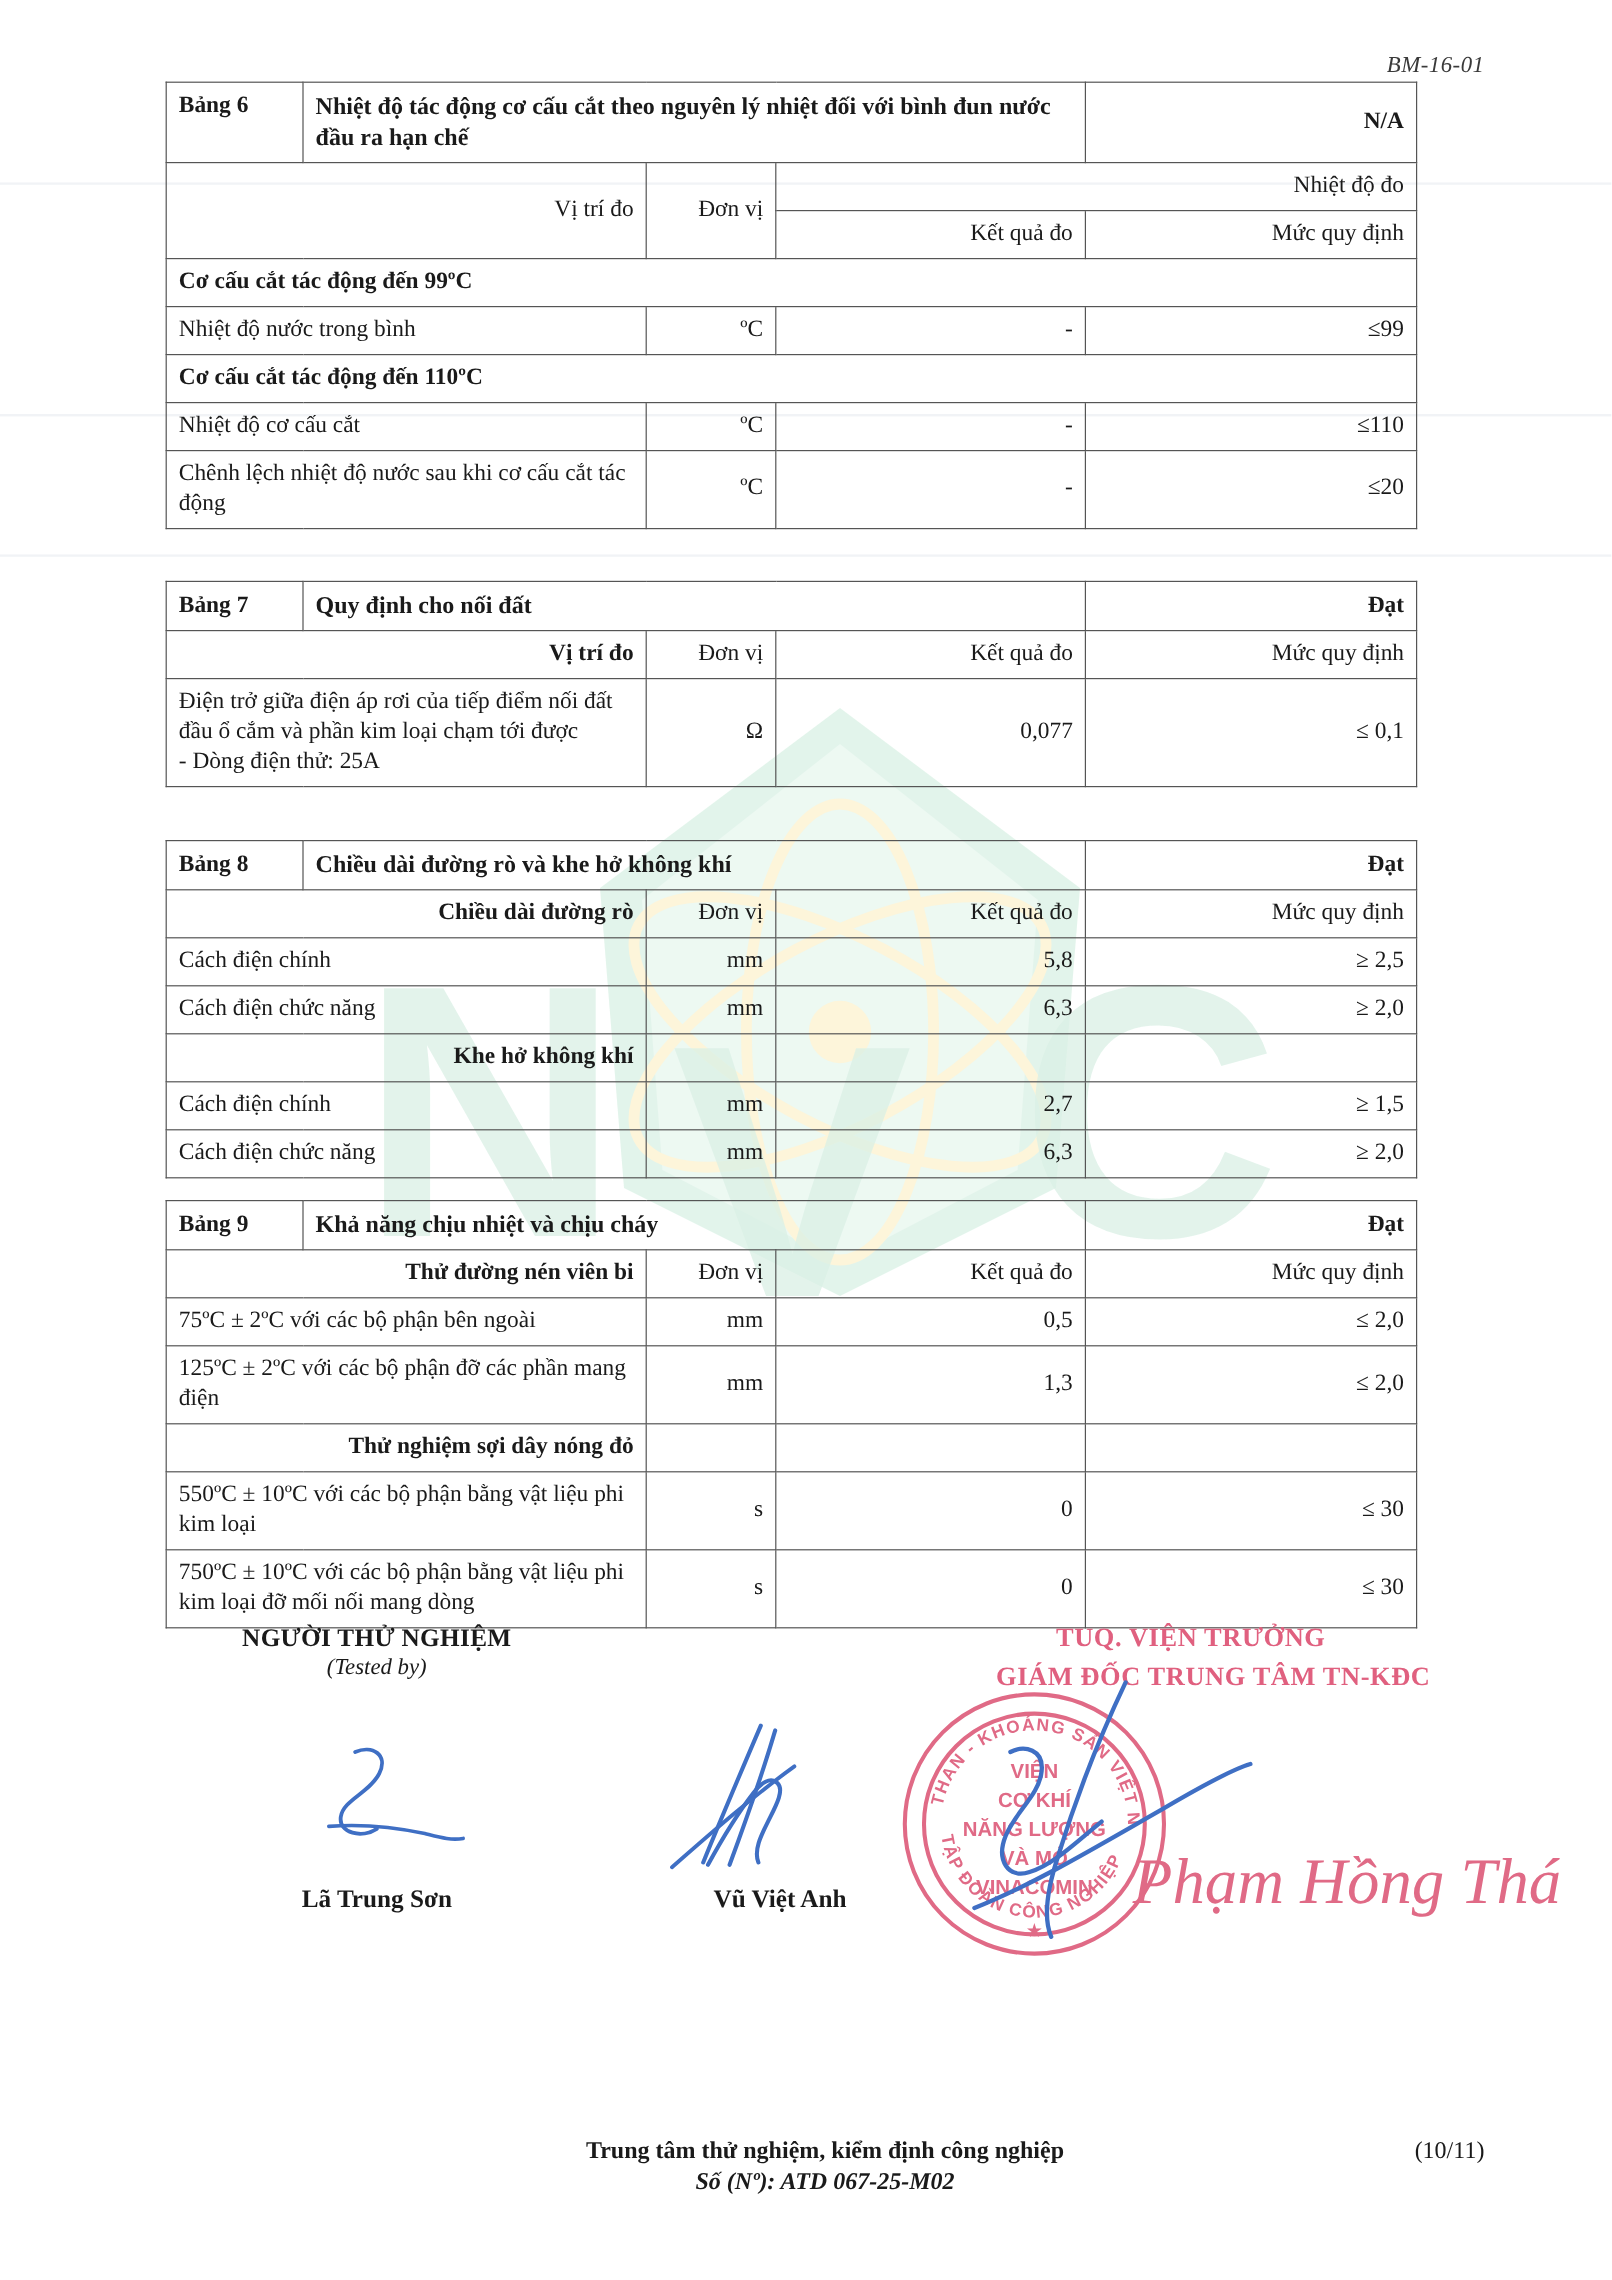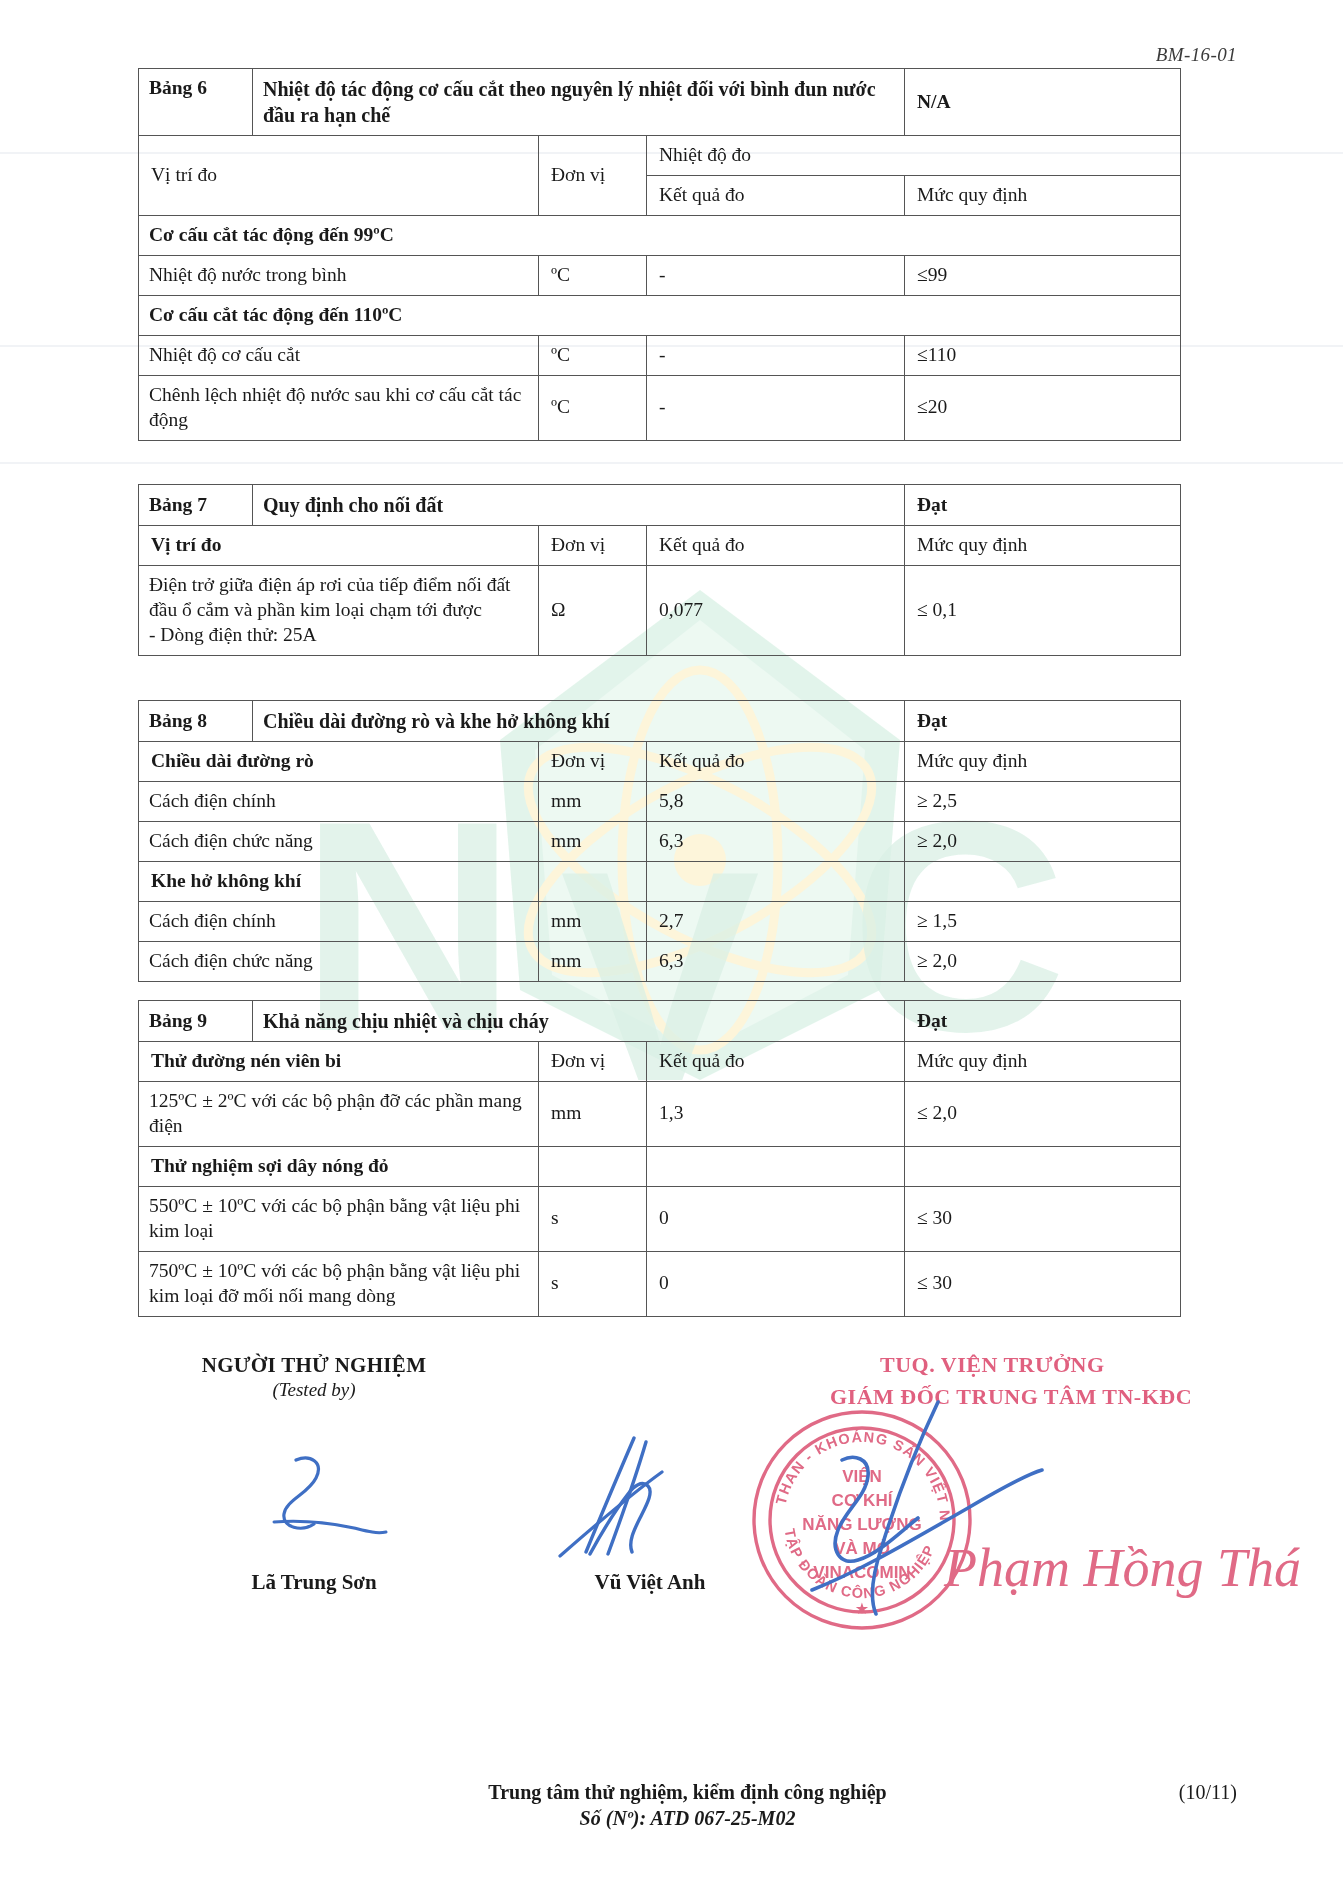--- a/index.html
+++ b/index.html
@@ -41,21 +41,21 @@
     line-height:1.28;
     vertical-align:middle;
     background:transparent;
   }
   .tbl6{position:absolute;top:68px;left:0;}
   .tbl7{position:absolute;top:484px;left:0;}
   .tbl8{position:absolute;top:700px;left:0;}
   .tbl9{position:absolute;top:1000px;left:0;}
 
   .b{font-weight:bold;}
-  .c{text-align:left;padding-left:12px;}
+  .c{text-align:right;padding-left:12px;}
   .l{text-align:left;}
   .hdr-title{font-weight:bold;font-size:20px;line-height:1.3;}
   .sect{font-weight:bold;}
   .topalign{vertical-align:top;}
 
   
   .signatures{
     position:absolute;top:1352px;left:0;width:100%;height:280px;
   }
   .sigcol{position:absolute;text-align:center;}
@@ -255,20 +255,26 @@
       <tr>
         <td class="l b">Bảng 9</td>
         <td class="l hdr-title" colspan="3">Khả năng chịu nhiệt và chịu cháy</td>
         <td class="c b">Đạt</td>
       </tr>
       <tr>
         <td class="c b" colspan="2">Thử đường nén viên bi</td>
         <td class="c">Đơn vị</td>
         <td class="c">Kết quả đo</td>
         <td class="c">Mức quy định</td>
+      </tr>
+      <tr>
+        <td class="l" colspan="2">75ºC ± 2ºC với các bộ phận bên ngoài</td>
+        <td class="c">mm</td>
+        <td class="c">0,5</td>
+        <td class="c">≤ 2,0</td>
       </tr>
       <tr>
         <td class="l" colspan="2">125ºC ± 2ºC với các bộ phận đỡ các phần mang điện</td>
         <td class="c">mm</td>
         <td class="c">1,3</td>
         <td class="c">≤ 2,0</td>
       </tr>
       <tr>
         <td class="c b" colspan="2">Thử nghiệm sợi dây nóng đỏ</td>
         <td></td>

